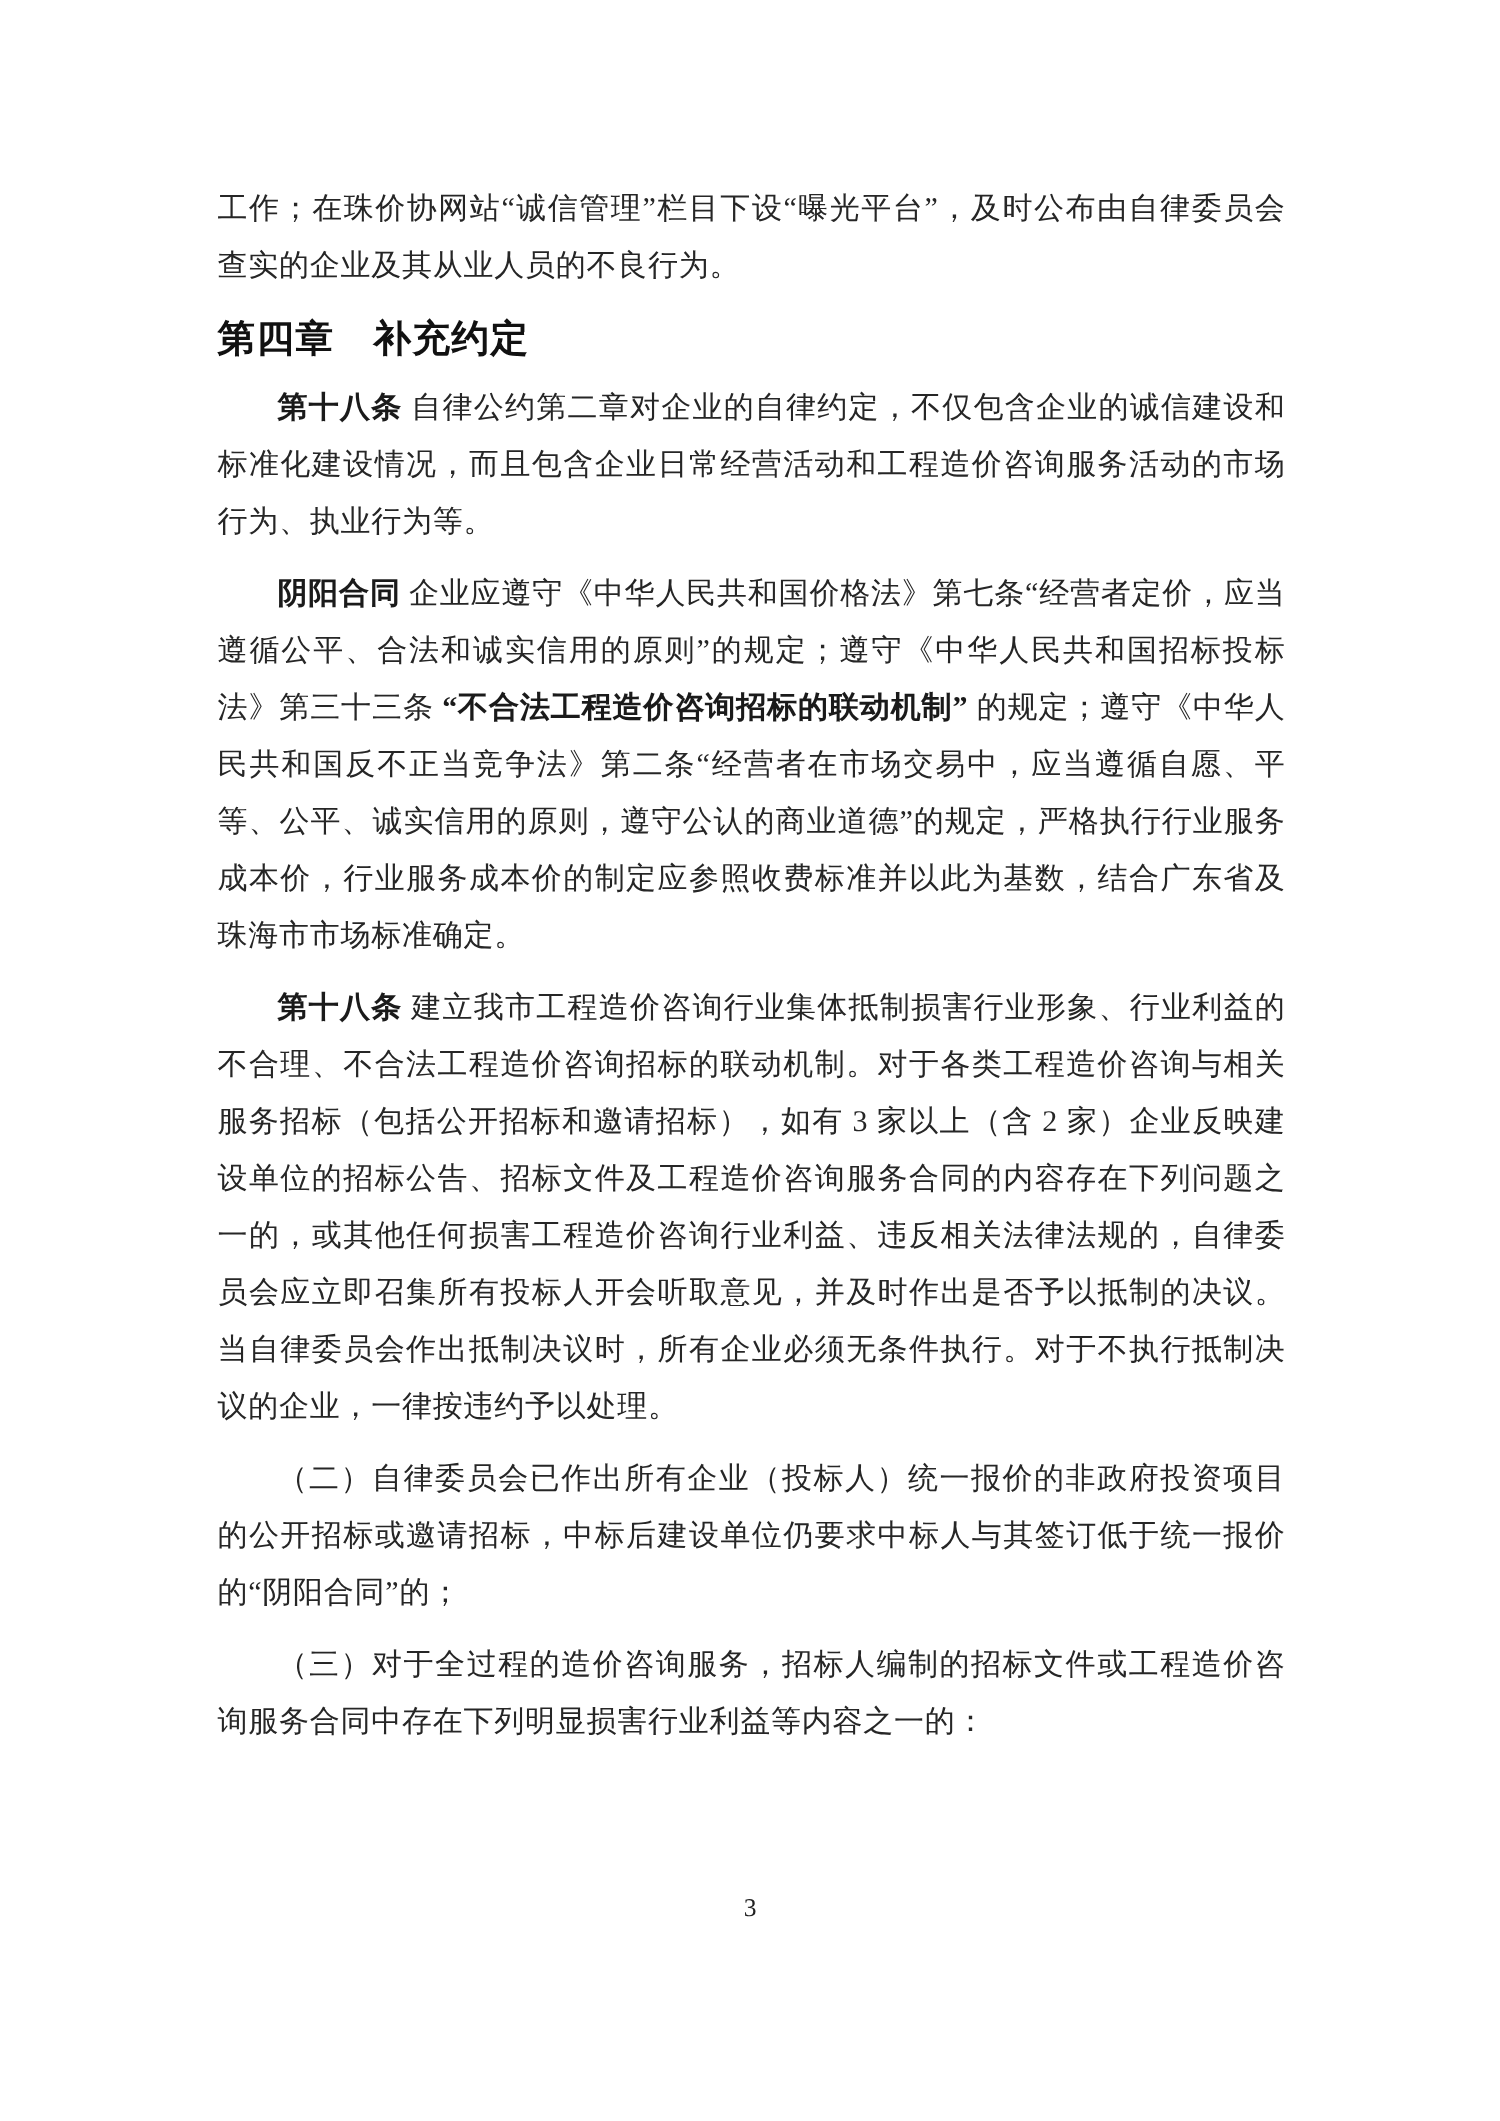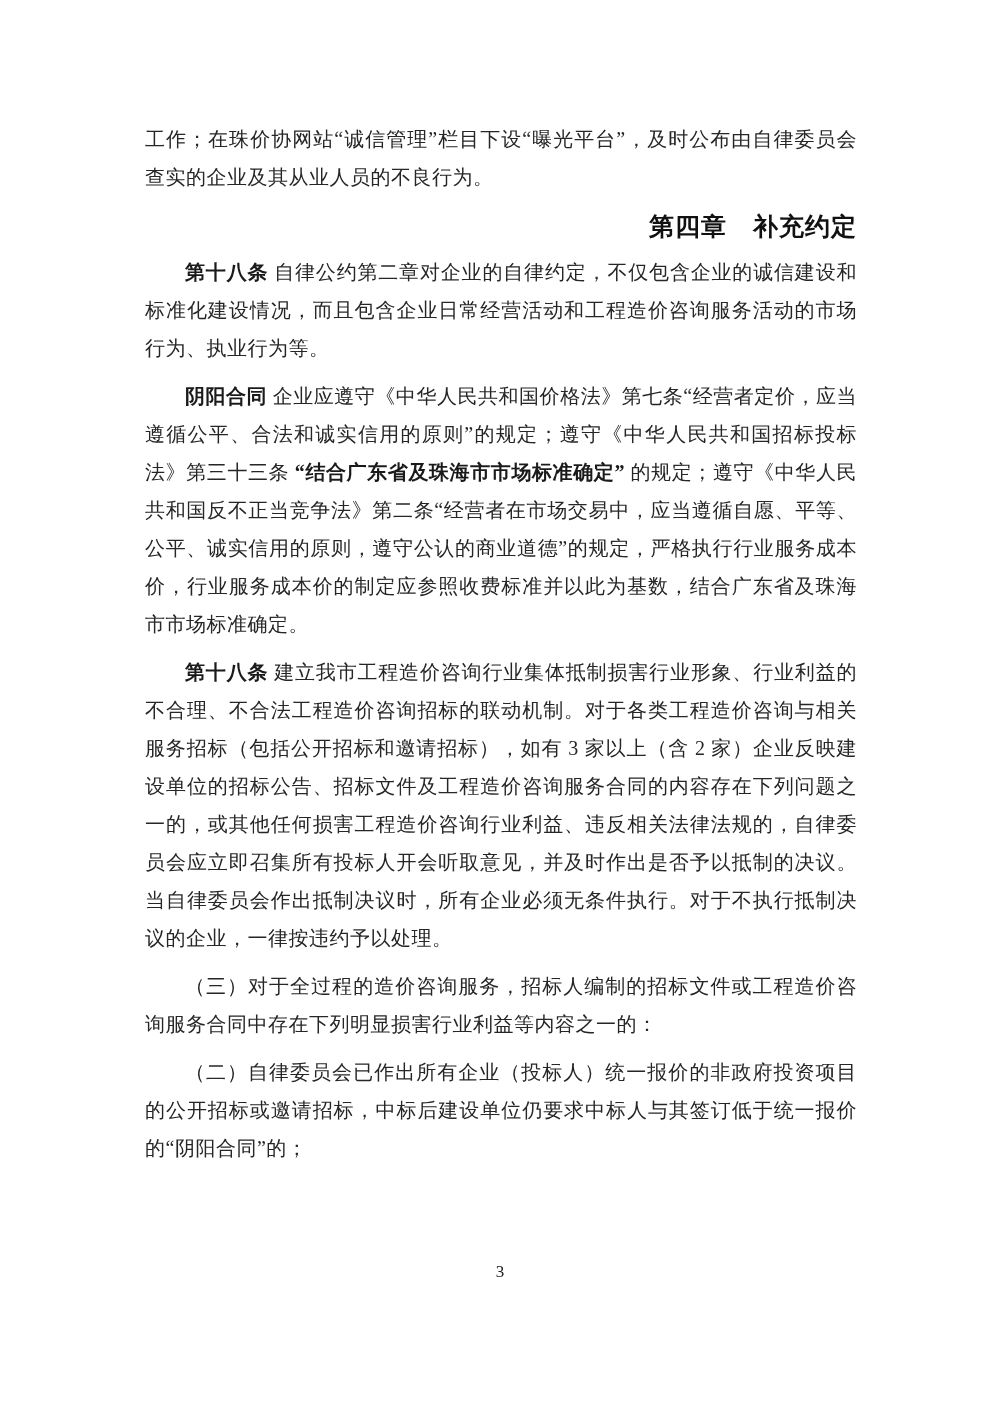--- a/index.html
+++ b/index.html
@@ -40,21 +40,21 @@
   }
   .para .bold {
     font-weight: bold;
     color: #1a1a1a;
   }
   .heading {
     font-family: "Liberation Sans", "DejaVu Sans", sans-serif;
     font-size: 25px;
     font-weight: bold;
     color: #111111;
-    text-align: right;
+    text-align: left;
     line-height: 40px;
     margin: 3px 0 7px 0;
     letter-spacing: 1px;
   }
   .page-footer {
     position: absolute;
     left: 0;
     top: 1262px;
     width: 1000px;
     text-align: center;
@@ -66,21 +66,21 @@
   }
 </style>
 </head>
 <body>
 
 <div class="page">
   <main class="content" id="doc-body">
       <p class="para"><span class="">工作；在珠价协网站“诚信管理”栏目下设“曝光平台”，及时公布由自律委员会查实的企业及其从业人员的不良行为。</span></p>
       <h2 class="heading"><span class="bold">第四章　补充约定</span></h2>
       <p class="para indent"><span class="bold">第十八条 </span><span class="">自律公约第二章对企业的自律约定，不仅包含企业的诚信建设和标准化建设情况，而且包含企业日常经营活动和工程造价咨询服务活动的市场行为、执业行为等。</span></p>
-      <p class="para indent"><span class="bold">阴阳合同 </span><span class="">企业应遵守《中华人民共和国价格法》第七条“经营者定价，应当遵循公平、合法和诚实信用的原则”的规定；遵守《中华人民共和国招标投标法》第三十三条 </span><span class="bold">“结合广东省及珠海市市场标准确定”</span><span class=""> 的规定；遵守《中华人民共和国反不正当竞争法》第二条“经营者在市场交易中，应当遵循自愿、平等、公平、诚实信用的原则，遵守公认的商业道德”的规定，严格执行行业服务成本价，行业服务成本价的制定应参照收费标准并以此为基数，结合广东省及珠海市市场标准确定。</span></p>
+      <p class="para indent"><span class="bold">阴阳合同 </span><span class="">企业应遵守《中华人民共和国价格法》第七条“经营者定价，应当遵循公平、合法和诚实信用的原则”的规定；遵守《中华人民共和国招标投标法》第三十三条 </span><span class="bold">“不合法工程造价咨询招标的联动机制”</span><span class=""> 的规定；遵守《中华人民共和国反不正当竞争法》第二条“经营者在市场交易中，应当遵循自愿、平等、公平、诚实信用的原则，遵守公认的商业道德”的规定，严格执行行业服务成本价，行业服务成本价的制定应参照收费标准并以此为基数，结合广东省及珠海市市场标准确定。</span></p>
       <p class="para indent"><span class="bold">第十八条 </span><span class="">建立我市工程造价咨询行业集体抵制损害行业形象、行业利益的不合理、不合法工程造价咨询招标的联动机制。对于各类工程造价咨询与相关服务招标（包括公开招标和邀请招标），如有 3 家以上（含 2 家）企业反映建设单位的招标公告、招标文件及工程造价咨询服务合同的内容存在下列问题之一的，或其他任何损害工程造价咨询行业利益、违反相关法律法规的，自律委员会应立即召集所有投标人开会听取意见，并及时作出是否予以抵制的决议。当自律委员会作出抵制决议时，所有企业必须无条件执行。对于不执行抵制决议的企业，一律按违约予以处理。</span></p>
+      <p class="para indent"><span class="">（二）自律委员会已作出所有企业（投标人）统一报价的非政府投资项目的公开招标或邀请招标，中标后建设单位仍要求中标人与其签订低于统一报价的“阴阳合同”的；</span></p>
       <p class="para indent"><span class="">（三）对于全过程的造价咨询服务，招标人编制的招标文件或工程造价咨询服务合同中存在下列明显损害行业利益等内容之一的：</span></p>
-      <p class="para indent"><span class="">（二）自律委员会已作出所有企业（投标人）统一报价的非政府投资项目的公开招标或邀请招标，中标后建设单位仍要求中标人与其签订低于统一报价的“阴阳合同”的；</span></p>
     </main>
   <div class="page-footer">
     <span class="page-number">3</span>
   </div>
 </div>
 
 </body></html>

